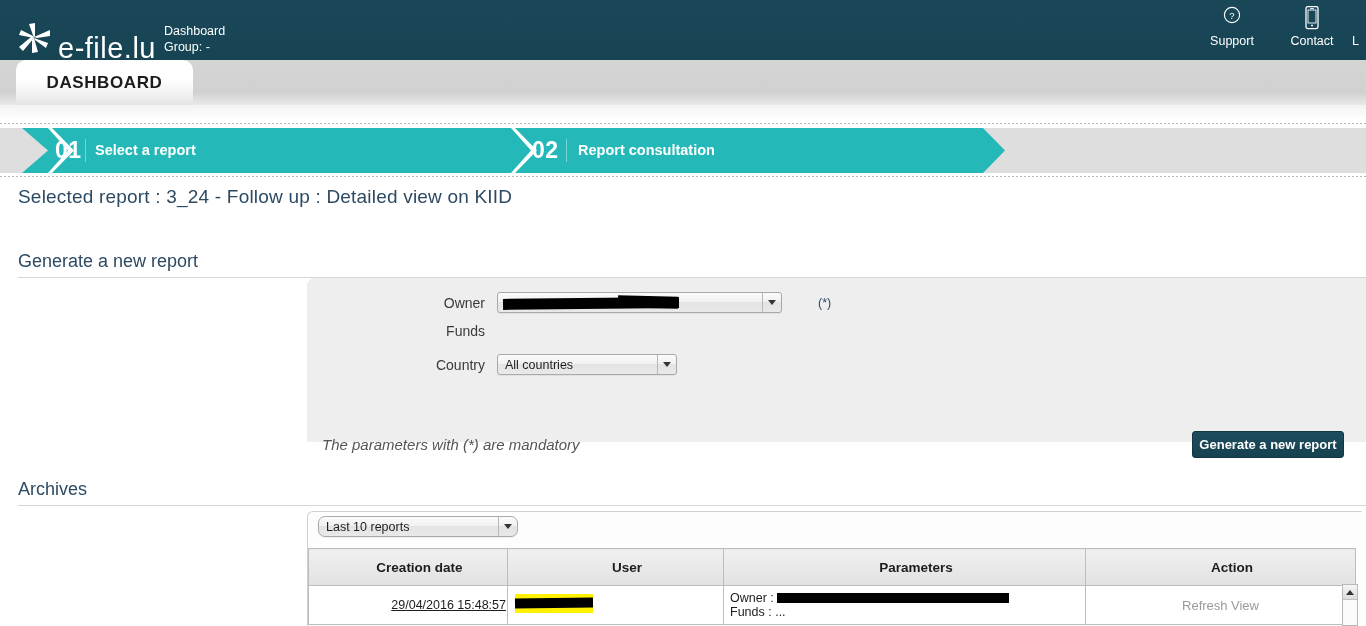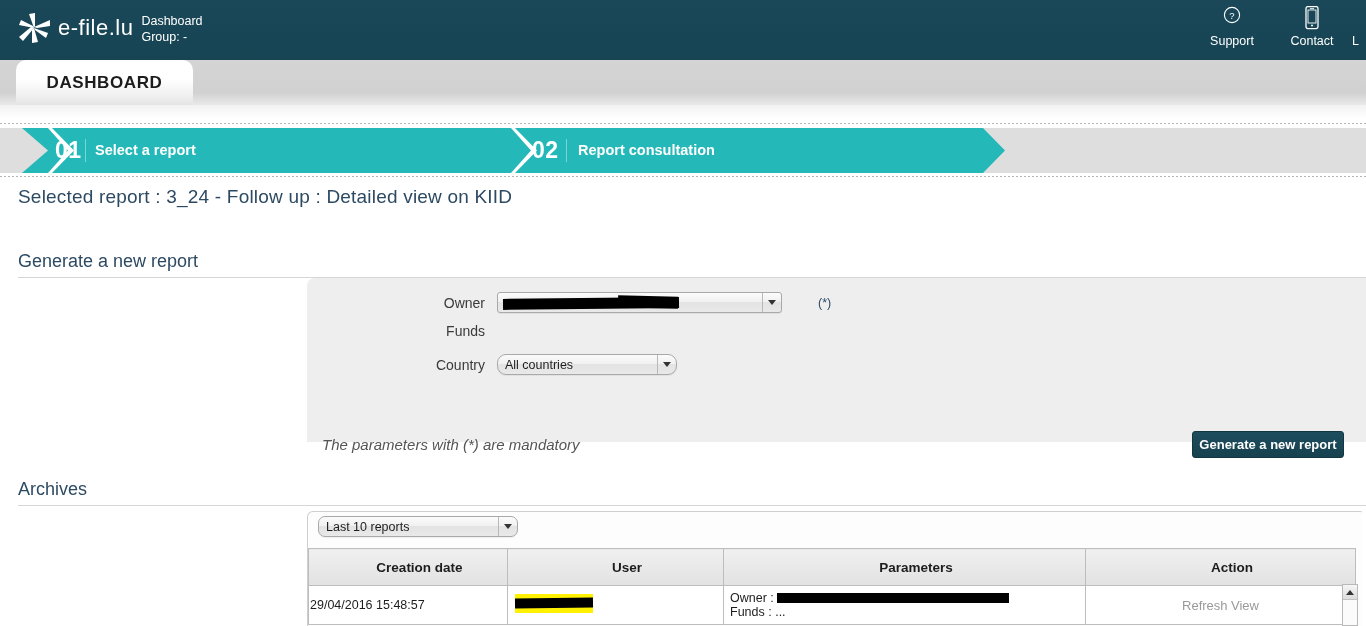--- a/index.html
+++ b/index.html
@@ -22,26 +22,27 @@
     position: absolute; left: 14px; top: 8px;
     display: flex; align-items: center;
   }
   .logo-mark {
     width: 40px; height: 40px;
     position: relative;
     flex: 0 0 40px;
   }
   .brand-name {
     color: #ffffff;
-    font-size: 22px;
+    font-size: 29px;
     letter-spacing: 0.5px;
     font-weight: 400;
     margin-left: 4px;
     line-height: 40px;
     white-space: nowrap;
+    margin-top: 20px;
   }
   .brand-sub {
     color: #ffffff;
     font-size: 12.5px;
     line-height: 14px;
     margin-left: 8px;
     margin-top: 2px;
     white-space: nowrap;
   }
   .topnav {
@@ -254,21 +255,21 @@
     border:1px solid #bdbdbd;
     background:#ffffff;
     height:39px;
     font-size:12.5px; color:#1d1d1d;
     vertical-align: middle;
   }
   .c-date { width:199px; text-align:center; }
   .c-user { width:216px; }
   .c-par  { width:362px; }
   .c-act  { width:270px; text-align:center; }
-  .td-date { text-align:left; }
+  .td-date { text-align:right;text-decoration:underline; }
   .user-redact {
     display:inline-block; position:relative;
     margin-left:6px;
     background:#fff100;
     width:78px; height:19px;
   }
   .user-redact b {
     position:absolute; left:0; top:4px; width:78px; height:10px;
     background:#000; display:block; transform: rotate(-0.8deg);
   }
@@ -401,21 +402,21 @@
     </div>
     <span class="mand" style="left:511px; top:4px;">(*)</span>
   </div>
 
   <div class="frow" style="left:0; top:45px;">
     <div class="flabel">Funds</div>
   </div>
 
   <div class="frow" style="left:0; top:76px;">
     <div class="flabel">Country</div>
-    <div class="sel" style="width:180px;border-radius:9px;">
+    <div class="sel" style="width:180px;">
       <span class="txt">All countries</span>
       <span class="arrowbox">
           <i></i>
         </span>
     </div>
   </div>
 </div>
 
 <div class="note">The parameters with (*) are mandatory</div>
 <div class="btn-primary">Generate a new report</div>

